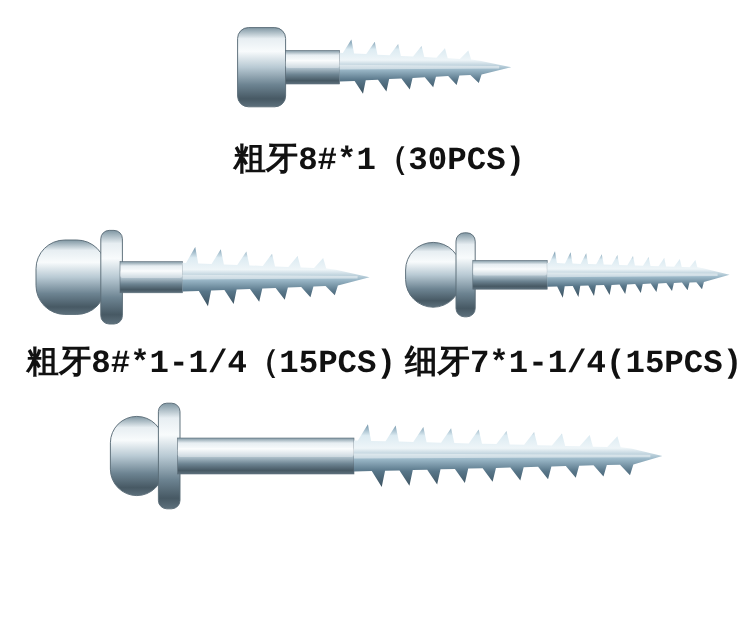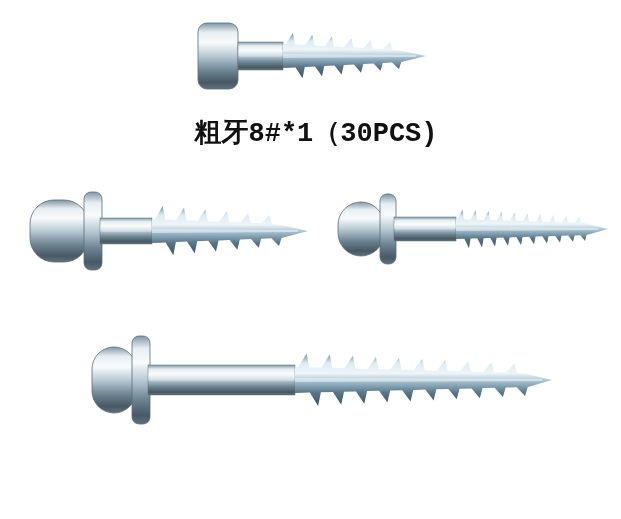--- a/index.html
+++ b/index.html
@@ -74,20 +74,21 @@
           <stop offset="1" stop-color="#3c5260"></stop>
         </linearGradient>
       </defs>
       <rect x="2" y="14" width="58" height="62" rx="24" fill="url(#gm1)" stroke="#5b6d78" stroke-width="0.8"></rect>
       <rect x="56" y="6" width="18" height="78" rx="7" fill="url(#gm1)" stroke="#5b6d78" stroke-width="0.8"></rect>
       <rect x="72" y="32" width="52" height="26" fill="url(#gm1)" stroke="#5b6d78" stroke-width="0.5"></rect>
       <path d="M124,33.0 L127.0,33.1 L134.7,19.9 L137.2,33.5 L148.3,34.0 L156.0,21.8 L158.6,34.4 L169.7,34.8 L177.3,23.6 L179.9,35.2 L191.0,35.6 L198.7,25.4 L201.2,36.0 L212.3,36.5 L220.0,27.3 L222.6,36.9 L233.7,37.3 L241.3,29.1 L243.9,37.7 L252,38.7 L280,45 L253.6,52.0 L251.0,60.1 L243.3,52.3 L233.2,52.7 L230.7,61.8 L223.0,53.1 L211.9,53.6 L209.3,63.7 L201.7,54.0 L190.6,54.4 L188.0,65.5 L180.3,54.8 L169.2,55.2 L166.7,67.3 L159.0,55.6 L147.9,56.1 L145.3,69.2 L137.7,56.5 L124,57.0 Z" fill="url(#gt1)"></path>
       <path d="M124,43 L270,44 L270,46 L124,47 Z" fill="rgba(255,255,255,0.45)"></path>
       <rect x="72" y="39.15" width="52" height="6.5" rx="2" fill="rgba(255,255,255,0.35)"></rect>
     </svg>
+  <div class="label l1">粗牙8#*1-1/4（15PCS)</div>
 
   <svg class="screw s2" aria-hidden="true" viewBox="0 0 280 74">
       <defs>
         <linearGradient id="gm2" x1="0" y1="0" x2="0" y2="1">
           <stop offset="0" stop-color="#8097a3"></stop>
           <stop offset="0.14" stop-color="#e7eef2"></stop>
           <stop offset="0.3" stop-color="#f8fbfc"></stop>
           <stop offset="0.5" stop-color="#b9cad4"></stop>
           <stop offset="0.72" stop-color="#6d8492"></stop>
           <stop offset="0.9" stop-color="#475964"></stop>
@@ -102,20 +103,21 @@
           <stop offset="1" stop-color="#3c5260"></stop>
         </linearGradient>
       </defs>
       <rect x="2" y="10" width="46" height="54" rx="23" fill="url(#gm2)" stroke="#5b6d78" stroke-width="0.8"></rect>
       <rect x="44" y="2" width="16" height="70" rx="7" fill="url(#gm2)" stroke="#5b6d78" stroke-width="0.8"></rect>
       <rect x="58" y="25" width="62" height="24" fill="url(#gm2)" stroke="#5b6d78" stroke-width="0.5"></rect>
       <path d="M120,27.0 L121.8,27.1 L126.5,17.4 L128.1,27.2 L134.8,27.5 L139.5,18.2 L141.1,27.6 L147.8,27.9 L152.5,19.0 L154.1,28.0 L160.8,28.3 L165.5,19.8 L167.1,28.4 L173.8,28.7 L178.5,20.6 L180.1,28.8 L186.8,29.1 L191.5,21.4 L193.1,29.2 L199.8,29.5 L204.5,22.2 L206.1,29.6 L212.8,29.9 L217.5,23.0 L219.1,30.0 L225.8,30.3 L230.5,23.8 L232.1,30.4 L238.8,30.7 L243.5,24.6 L245.1,30.8 L250,31.6 L272,37 L250.6,43.0 L249.0,49.1 L244.3,43.2 L238.6,43.4 L237.0,49.8 L232.3,43.5 L225.6,43.8 L224.0,50.6 L219.3,43.9 L212.6,44.2 L211.0,51.4 L206.3,44.3 L199.6,44.6 L198.0,52.2 L193.3,44.7 L186.6,45.0 L185.0,53.0 L180.3,45.1 L173.6,45.4 L172.0,53.8 L167.3,45.5 L160.6,45.8 L159.0,54.6 L154.3,45.9 L147.6,46.2 L146.0,55.4 L141.3,46.3 L134.6,46.6 L133.0,56.2 L128.3,46.7 L120,47.0 Z" fill="url(#gt2)"></path>
       <path d="M120,35 L262,36 L262,38 L120,39 Z" fill="rgba(255,255,255,0.45)"></path>
       <rect x="58" y="31.6" width="62" height="6" rx="2" fill="rgba(255,255,255,0.35)"></rect>
     </svg>
+  <div class="label l2">细牙7*1-1/4(15PCS)</div>
 
   <svg class="screw s3" aria-hidden="true" viewBox="0 0 472 96">
       <defs>
         <linearGradient id="gm3" x1="0" y1="0" x2="0" y2="1">
           <stop offset="0" stop-color="#8097a3"></stop>
           <stop offset="0.14" stop-color="#e7eef2"></stop>
           <stop offset="0.3" stop-color="#f8fbfc"></stop>
           <stop offset="0.5" stop-color="#b9cad4"></stop>
           <stop offset="0.72" stop-color="#6d8492"></stop>
           <stop offset="0.9" stop-color="#475964"></stop>

